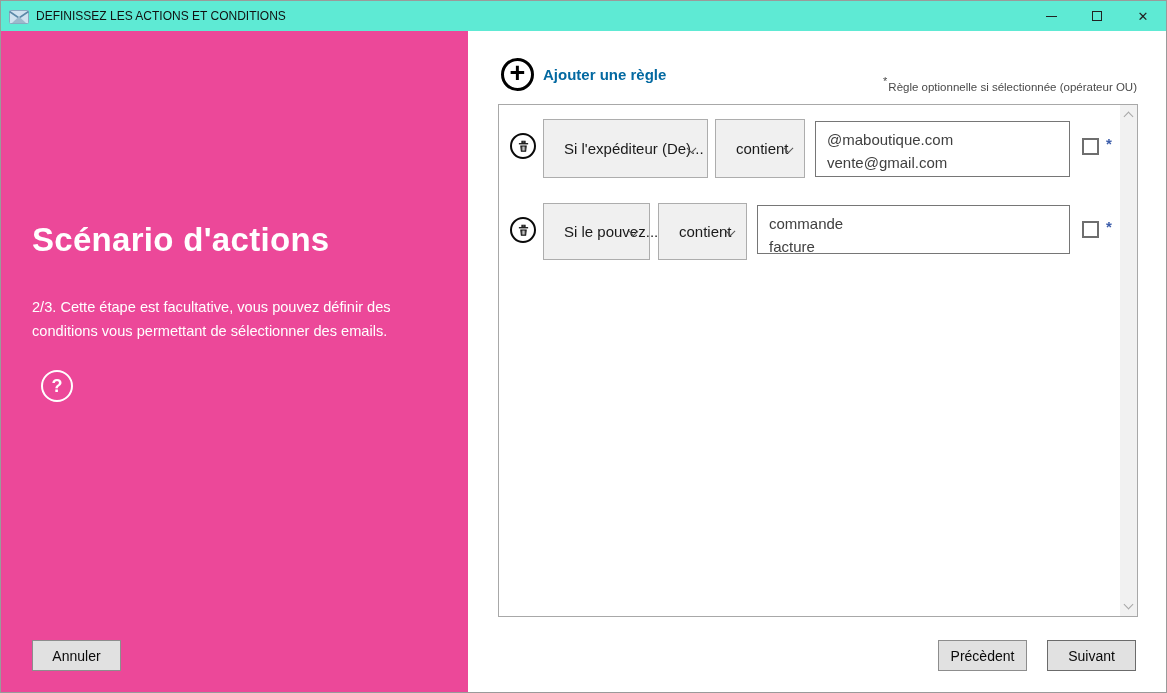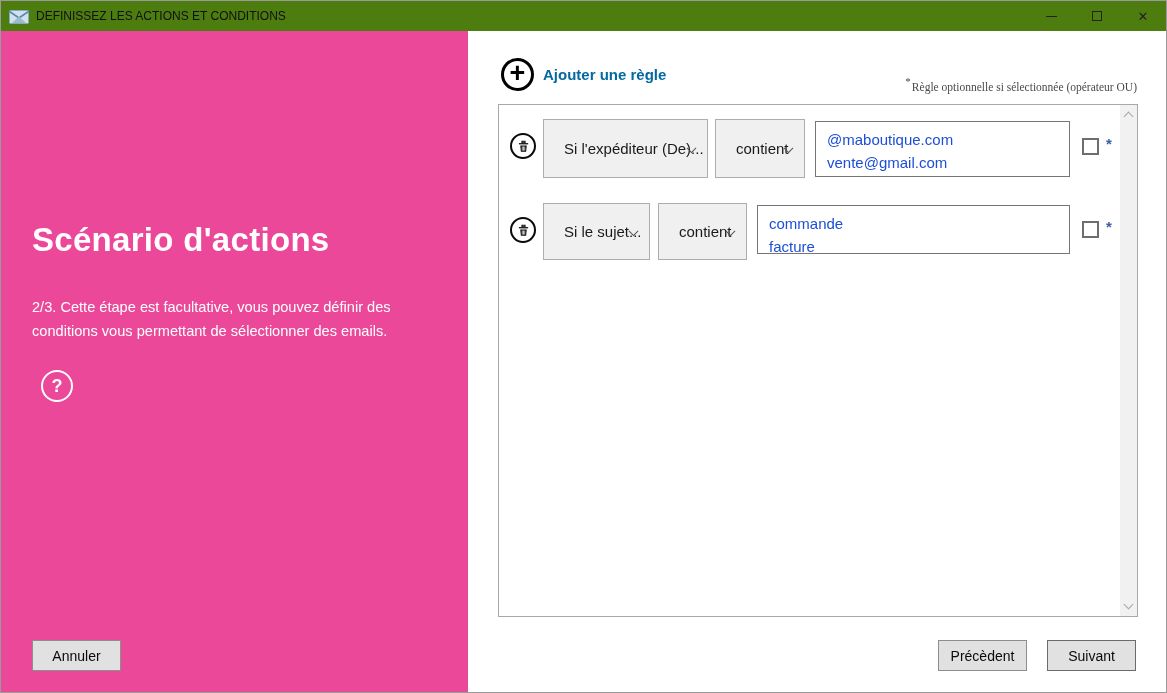--- a/index.html
+++ b/index.html
@@ -4,21 +4,21 @@
 <style>
   * { margin:0; padding:0; box-sizing:border-box; }
   html,body { background:#cfcfcf; font-family:"Liberation Sans", sans-serif; }
   .window{
     position:relative; width:1167px; height:693px; background:#fff;
     border:1px solid #9a9a9a; overflow:hidden;
   }
   
   .titlebar{
     position:absolute; left:0; top:0; width:100%; height:30px;
-    background:#4d7c0f; display:flex; align-items:center;
+    background:#5eead4; display:flex; align-items:center;
   }
   .app-icon{ margin-left:8px; width:20px; height:15px; flex:0 0 auto; }
   .titlebar-text{ margin-left:7px; font-size:12px; color:#111; }
   .win-controls{ position:absolute; right:0; top:0; height:30px; display:flex; }
   .win-btn{ width:46px; height:30px; display:flex; align-items:center; justify-content:center; cursor:default; }
   .glyph-min{ width:11px; border-top:1px solid #222; display:block; }
   .glyph-max{ width:10px; height:10px; border:1px solid #222; display:block; }
   .glyph-close{ font-size:13px; color:#222; line-height:1; }
   
   .sidebar{
@@ -48,21 +48,21 @@
   
   .main{ position:absolute; left:467px; top:30px; width:700px; height:663px; background:#fff; }
   .add-rule{ position:absolute; left:33px; top:27px; display:flex; align-items:center; cursor:pointer; }
   .plus-circle{
     width:33px; height:33px; border:3px solid #000; border-radius:50%;
     display:flex; align-items:center; justify-content:center;
     font-size:27px; font-weight:900; color:#000; line-height:1; padding-bottom:2px;
   }
   .add-rule-label{ margin-left:9px; font-size:15px; font-weight:bold; color:#0369a1; }
   .note{
-    position:absolute; right:31px; top:44px; font-size:11.5px; color:#4a4a4a; white-space:nowrap;font-family:Liberation Serif, serif;
+    position:absolute; right:31px; top:44px; font-size:11.5px; color:#4a4a4a; white-space:nowrap;
   }
   .note sup{ font-size:11px; vertical-align:6px; margin-right:1px; }
   
   .panel{
     position:absolute; left:30px; top:73px; width:640px; height:513px;
     border:1px solid #a8a8a8; background:#fff;
   }
   .scroll-track{
     position:absolute; top:0; right:0; width:17px; height:100%;
     background:#f1f1f1;
@@ -80,21 +80,21 @@
     display:flex; align-items:center; cursor:pointer;
   }
   .dropdown .dd-label{ font-size:15px; color:#1a1a1a; padding-left:20px; white-space:nowrap; }
   .dd-chevron{
     position:absolute; right:12px; top:50%; width:7px; height:7px;
     border:solid #555; border-width:0 1.4px 1.4px 0; transform:translateY(-60%) rotate(45deg);
   }
   .rule-text{
     position:absolute; background:#fff; border:1px solid #767676;
     font-family:"Liberation Sans", sans-serif; font-size:15px; line-height:23px;
-    color:#1d4ed8; padding:6px 11px; resize:none; outline:none; overflow:hidden;
+    color:#404040; padding:6px 11px; resize:none; outline:none; overflow:hidden;
   }
   .checkbox{
     position:absolute; width:17px; height:17px; border:2.2px solid #6e6e6e; background:#fff; cursor:pointer;
   }
   .rule-ast{ position:absolute; font-size:15px; font-weight:bold; color:#3a5ba9; }
   
   .r0 .trash-btn{ left:11px; top:28px; }
   .r0 .dd-field{ left:44px; top:14px; width:165px; height:59px; }
   .r0 .dd-op{ left:216px; top:14px; width:90px; height:59px; }
   .r0 .rule-text{ left:316px; top:16px; width:255px; height:56px; }
@@ -184,21 +184,21 @@
       <div class="rule-row r1">
         <div class="trash-btn">
           <svg viewBox="0 0 24 24">
             <path d="M9.5 3.6h5v2.4h-5z" fill="none" stroke="#0a0a0a" stroke-width="1.7"></path>
             <rect x="4.6" y="6.6" width="14.8" height="2" fill="#0a0a0a"></rect>
             <path d="M6.8 10.3h10.4l-1 10H7.8z" fill="#0a0a0a"></path>
             <path d="M10 12v6.6M12 12v6.6M14 12v6.6" stroke="#fff" stroke-width="1.2"></path>
           </svg>
         </div>
         <div class="dropdown dd-field">
-          <span class="dd-label">Si le sujet...</span>
+          <span class="dd-label">Si le pouvez...</span>
           <span class="dd-chevron"></span>
         </div>
         <div class="dropdown dd-op">
           <span class="dd-label">contient</span>
           <span class="dd-chevron"></span>
         </div>
         <textarea class="rule-text" spellcheck="false" style="">commande
 facture</textarea>
         <span class="checkbox"></span>
         <span class="rule-ast">*</span>

